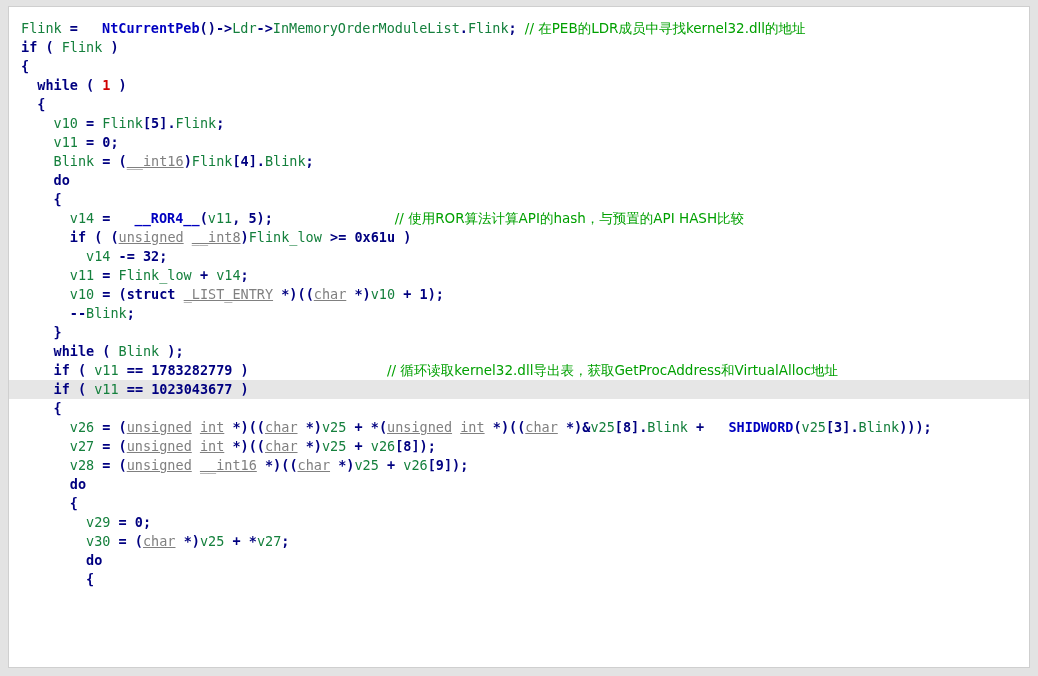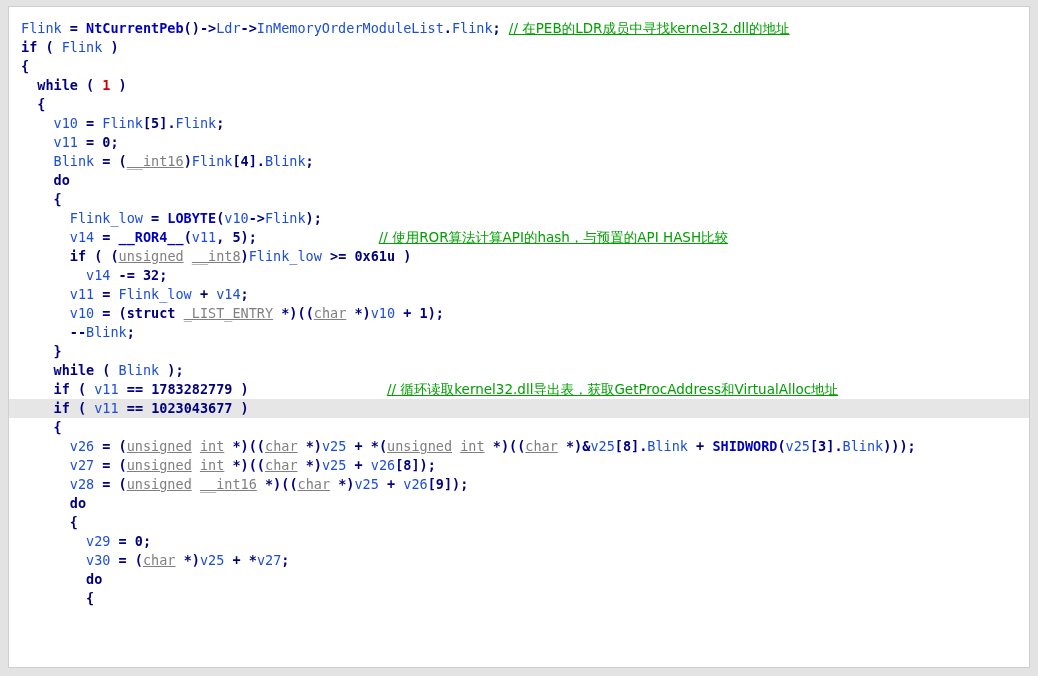--- a/index.html
+++ b/index.html
@@ -45,47 +45,46 @@
     font-family: "DejaVu Sans Mono", "Liberation Mono", monospace;
     padding-left: 12px;
     color: #1a1a8c;
     letter-spacing: 0px;
   }
   .code-line.highlight {
     background: #e6e6e6;
   }
   
   .kw       { color: #000080; font-weight: bold; }   
-  .var      { color: #1d4ed8; }                      
-  .fn       { color: #0000c0; font-weight: bold; }   
+  .var      { color: #15803d; }                      
+  .fn       { color: #0000c0; font-weight: bold; margin-left: 16px; }   
   .num      { color: #000080; font-weight: bold; }   
   .numred   { color: #d00000; font-weight: bold; }   
   .type     { color: #808080; text-decoration: underline; }                      
   .punct    { color: #000080; font-weight: bold; }                      
-  .cmt-cjk  { color: #00a000; font-family: "DejaVu Sans", "Liberation Sans", sans-serif; text-decoration: underline; }
+  .cmt-cjk  { color: #00a000; font-family: "DejaVu Sans", "Liberation Sans", sans-serif; }
   .tick     { color: #5050c0; font-weight: bold; }
 </style>
 </head>
 <body>
 
 <div id="screenshot">
   <div id="code-panel">
     <div id="code-scroll">
         <div class="code-line"><span class="tick">´</span></div>
         <div class="code-line"><span class="var">Flink</span> <span class="punct">=</span> <span class="fn">NtCurrentPeb</span><span class="punct">(</span><span class="punct">)</span><span class="punct">-</span><span class="punct">&gt;</span><span class="var">Ldr</span><span class="punct">-</span><span class="punct">&gt;</span><span class="var">InMemoryOrderModuleList</span><span class="punct">.</span><span class="var">Flink</span><span class="punct">;</span> <span class="cmt-cjk">// 在PEB的LDR成员中寻找kernel32.dll的地址</span></div>
         <div class="code-line"><span class="kw">if</span> <span class="punct">(</span> <span class="var">Flink</span> <span class="punct">)</span></div>
         <div class="code-line"><span class="punct">{</span></div>
         <div class="code-line">  <span class="kw">while</span> <span class="punct">(</span> <span class="numred">1</span> <span class="punct">)</span></div>
         <div class="code-line">  <span class="punct">{</span></div>
         <div class="code-line">    <span class="var">v10</span> <span class="punct">=</span> <span class="var">Flink</span><span class="punct">[</span><span class="num">5</span><span class="punct">]</span><span class="punct">.</span><span class="var">Flink</span><span class="punct">;</span></div>
         <div class="code-line">    <span class="var">v11</span> <span class="punct">=</span> <span class="num">0</span><span class="punct">;</span></div>
         <div class="code-line">    <span class="var">Blink</span> <span class="punct">=</span> <span class="punct">(</span><span class="type">__int16</span><span class="punct">)</span><span class="var">Flink</span><span class="punct">[</span><span class="num">4</span><span class="punct">]</span><span class="punct">.</span><span class="var">Blink</span><span class="punct">;</span></div>
         <div class="code-line">    <span class="kw">do</span></div>
         <div class="code-line">    <span class="punct">{</span></div>
-        <div class="code-line">      <span class="var">Flink_low</span> <span class="punct">=</span> <span class="fn">LOBYTE</span><span class="punct">(</span><span class="var">v10</span><span class="punct">-</span><span class="punct">&gt;</span><span class="var">Flink</span><span class="punct">)</span><span class="punct">;</span></div>
         <div class="code-line">      <span class="var">v14</span> <span class="punct">=</span> <span class="fn">__ROR4__</span><span class="punct">(</span><span class="var">v11</span><span class="punct">,</span> <span class="num">5</span><span class="punct">)</span><span class="punct">;</span>               <span class="cmt-cjk">// 使用ROR算法计算API的hash，与预置的API HASH比较</span></div>
         <div class="code-line">      <span class="kw">if</span> <span class="punct">(</span> <span class="punct">(</span><span class="type">unsigned</span> <span class="type">__int8</span><span class="punct">)</span><span class="var">Flink_low</span> <span class="punct">&gt;</span><span class="punct">=</span> <span class="num">0x61u</span> <span class="punct">)</span></div>
         <div class="code-line">        <span class="var">v14</span> <span class="punct">-</span><span class="punct">=</span> <span class="num">32</span><span class="punct">;</span></div>
         <div class="code-line">      <span class="var">v11</span> <span class="punct">=</span> <span class="var">Flink_low</span> <span class="punct">+</span> <span class="var">v14</span><span class="punct">;</span></div>
         <div class="code-line">      <span class="var">v10</span> <span class="punct">=</span> <span class="punct">(</span><span class="kw">struct</span> <span class="type">_LIST_ENTRY</span> <span class="punct">*</span><span class="punct">)</span><span class="punct">(</span><span class="punct">(</span><span class="type">char</span> <span class="punct">*</span><span class="punct">)</span><span class="var">v10</span> <span class="punct">+</span> <span class="num">1</span><span class="punct">)</span><span class="punct">;</span></div>
         <div class="code-line">      <span class="punct">-</span><span class="punct">-</span><span class="var">Blink</span><span class="punct">;</span></div>
         <div class="code-line">    <span class="punct">}</span></div>
         <div class="code-line">    <span class="kw">while</span> <span class="punct">(</span> <span class="var">Blink</span> <span class="punct">)</span><span class="punct">;</span></div>
         <div class="code-line">    <span class="kw">if</span> <span class="punct">(</span> <span class="var">v11</span> <span class="punct">=</span><span class="punct">=</span> <span class="num">1783282779</span> <span class="punct">)</span>                 <span class="cmt-cjk">// 循环读取kernel32.dll导出表，获取GetProcAddress和VirtualAlloc地址</span></div>
         <div class="code-line highlight">    <span class="kw">if</span> <span class="punct">(</span> <span class="var">v11</span> <span class="punct">=</span><span class="punct">=</span> <span class="num">1023043677</span> <span class="punct">)</span></div>

